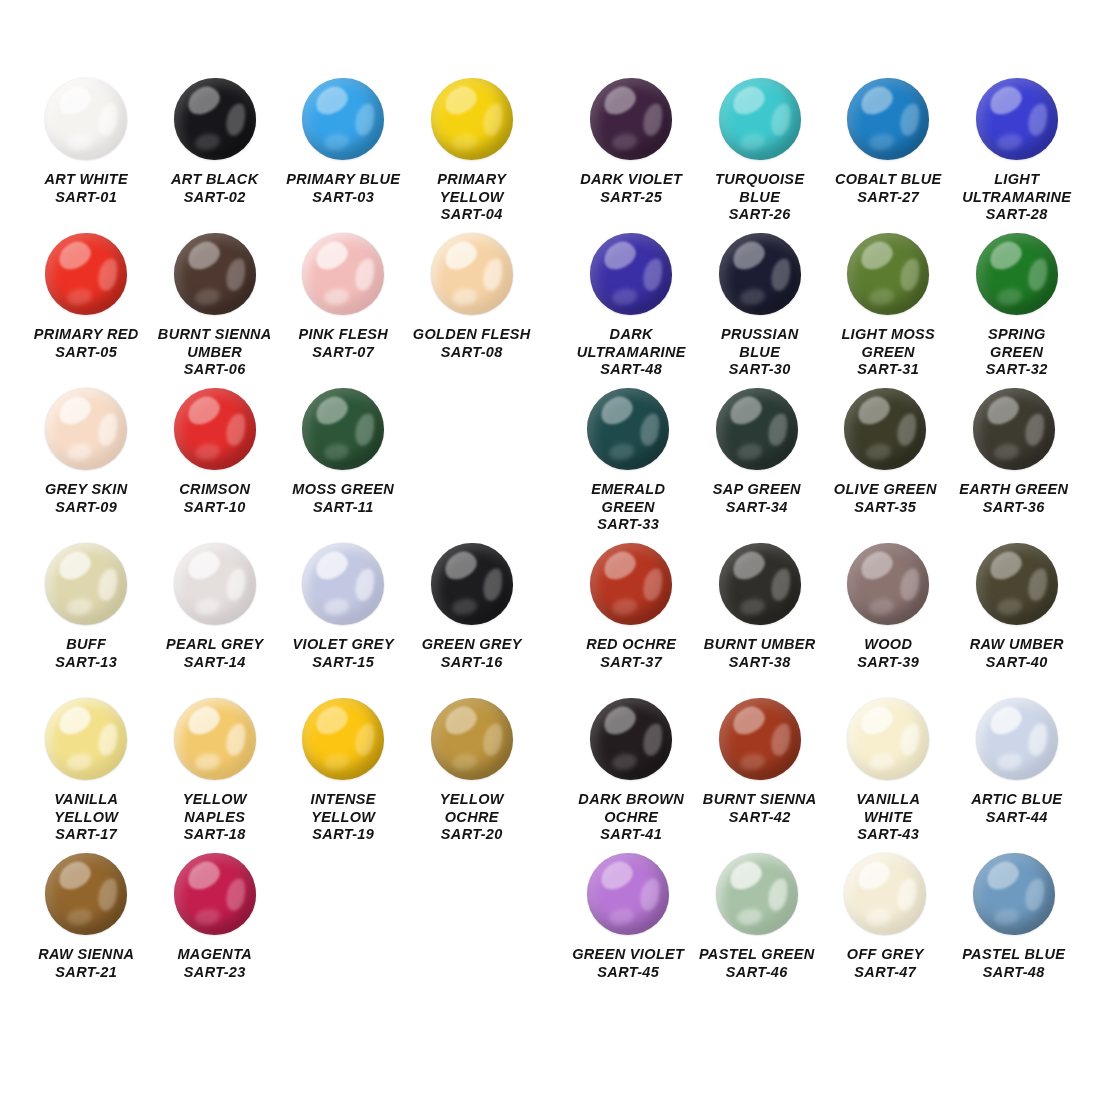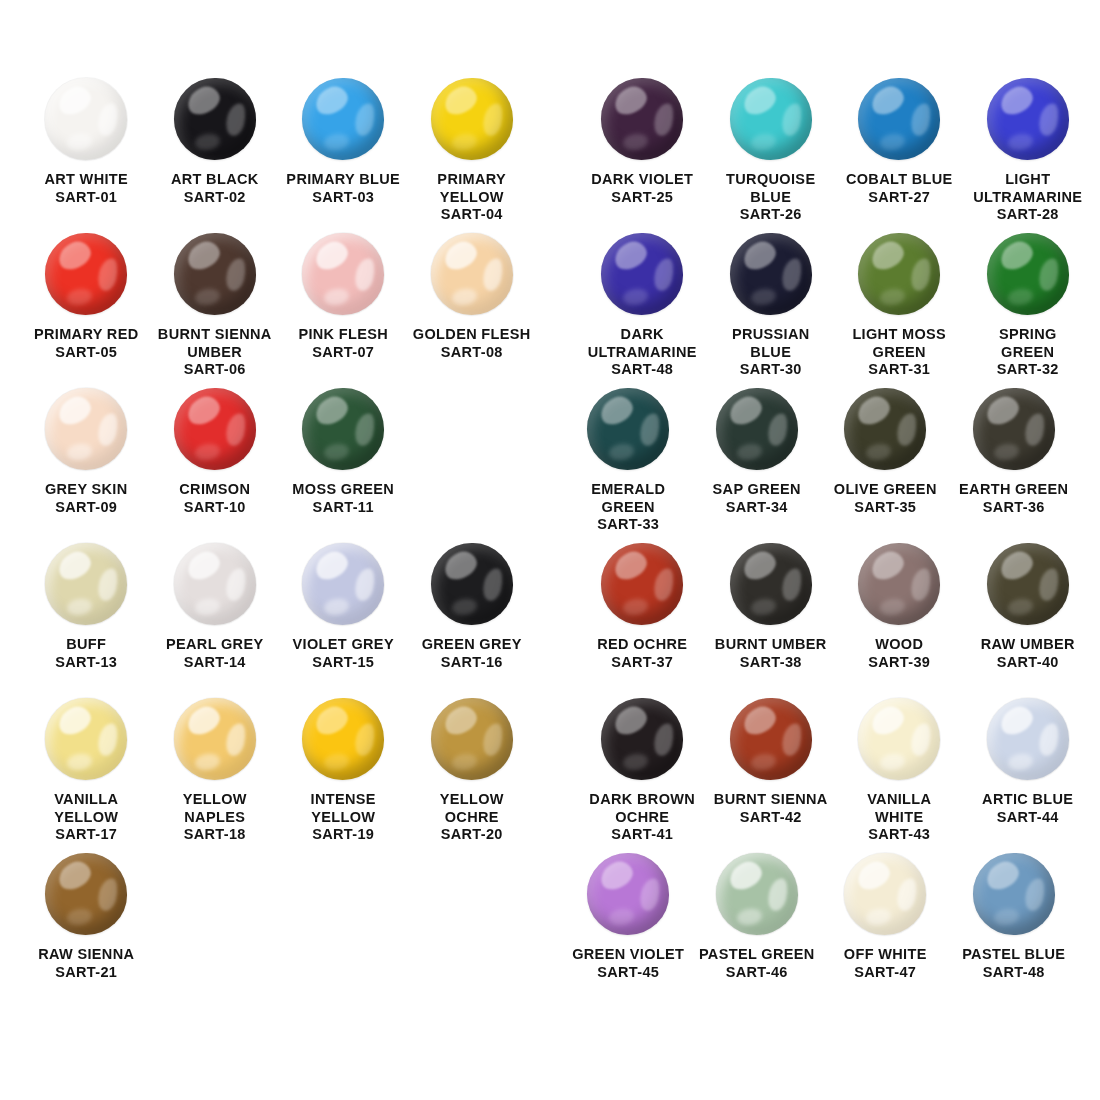--- a/index.html
+++ b/index.html
@@ -16,39 +16,40 @@
     overflow: hidden;
   }
 
   #chart-sheet {
     width: 1100px;
     height: 1100px;
     box-sizing: border-box;
     padding: 78px 22px 10px 22px;
     display: flex;
     flex-direction: column;
+    font-style: italic;
   }
 
   .swatch-row {
     display: flex;
     flex-direction: row;
     align-items: flex-start;
     justify-content: flex-start;
     height: 155px;
   }
   .swatch-row.row-last { height: 150px; }
 
   
   .row-block {
     display: flex;
     flex-direction: row;
     align-items: flex-start;
     width: 514px;
   }
-  .row-block.block-right { margin-left: 42px; }
+  .row-block.block-right { margin-left: 31px; }
 
   .swatch-cell {
     width: 128.5px;
     display: flex;
     flex-direction: column;
     align-items: center;
     box-sizing: border-box;
   }
 
   .blob-wrap {
@@ -619,20 +620,31 @@
           <div class="blob-wrap">
             <div class="blob" style="--c: #92652c;">
               <div class="gloss-a"></div>
               <div class="gloss-b"></div>
               <div class="gloss-c"></div>
             </div>
           </div>
           <div class="swatch-label">RAW SIENNA</div>
           <div class="swatch-code">SART-21</div>
         </div>
+        <div class="swatch-cell">
+          <div class="blob-wrap">
+            <div class="blob" style="--c: #c41e4e;">
+              <div class="gloss-a"></div>
+              <div class="gloss-b"></div>
+              <div class="gloss-c"></div>
+            </div>
+          </div>
+          <div class="swatch-label">MAGENTA</div>
+          <div class="swatch-code">SART-23</div>
+        </div>
       </div>
       <div class="row-block block-right">
         <div class="swatch-cell">
           <div class="blob-wrap">
             <div class="blob" style="--c: #b877d6;">
               <div class="gloss-a"></div>
               <div class="gloss-b"></div>
               <div class="gloss-c"></div>
             </div>
           </div>
@@ -651,21 +663,21 @@
           <div class="swatch-code">SART-46</div>
         </div>
         <div class="swatch-cell">
           <div class="blob-wrap">
             <div class="blob pale" style="--c: #f4ecd4;">
               <div class="gloss-a"></div>
               <div class="gloss-b"></div>
               <div class="gloss-c"></div>
             </div>
           </div>
-          <div class="swatch-label">OFF WHITE</div>
+          <div class="swatch-label">OFF GREY</div>
           <div class="swatch-code">SART-47</div>
         </div>
         <div class="swatch-cell">
           <div class="blob-wrap">
             <div class="blob" style="--c: #6e9ac0;">
               <div class="gloss-a"></div>
               <div class="gloss-b"></div>
               <div class="gloss-c"></div>
             </div>
           </div>

